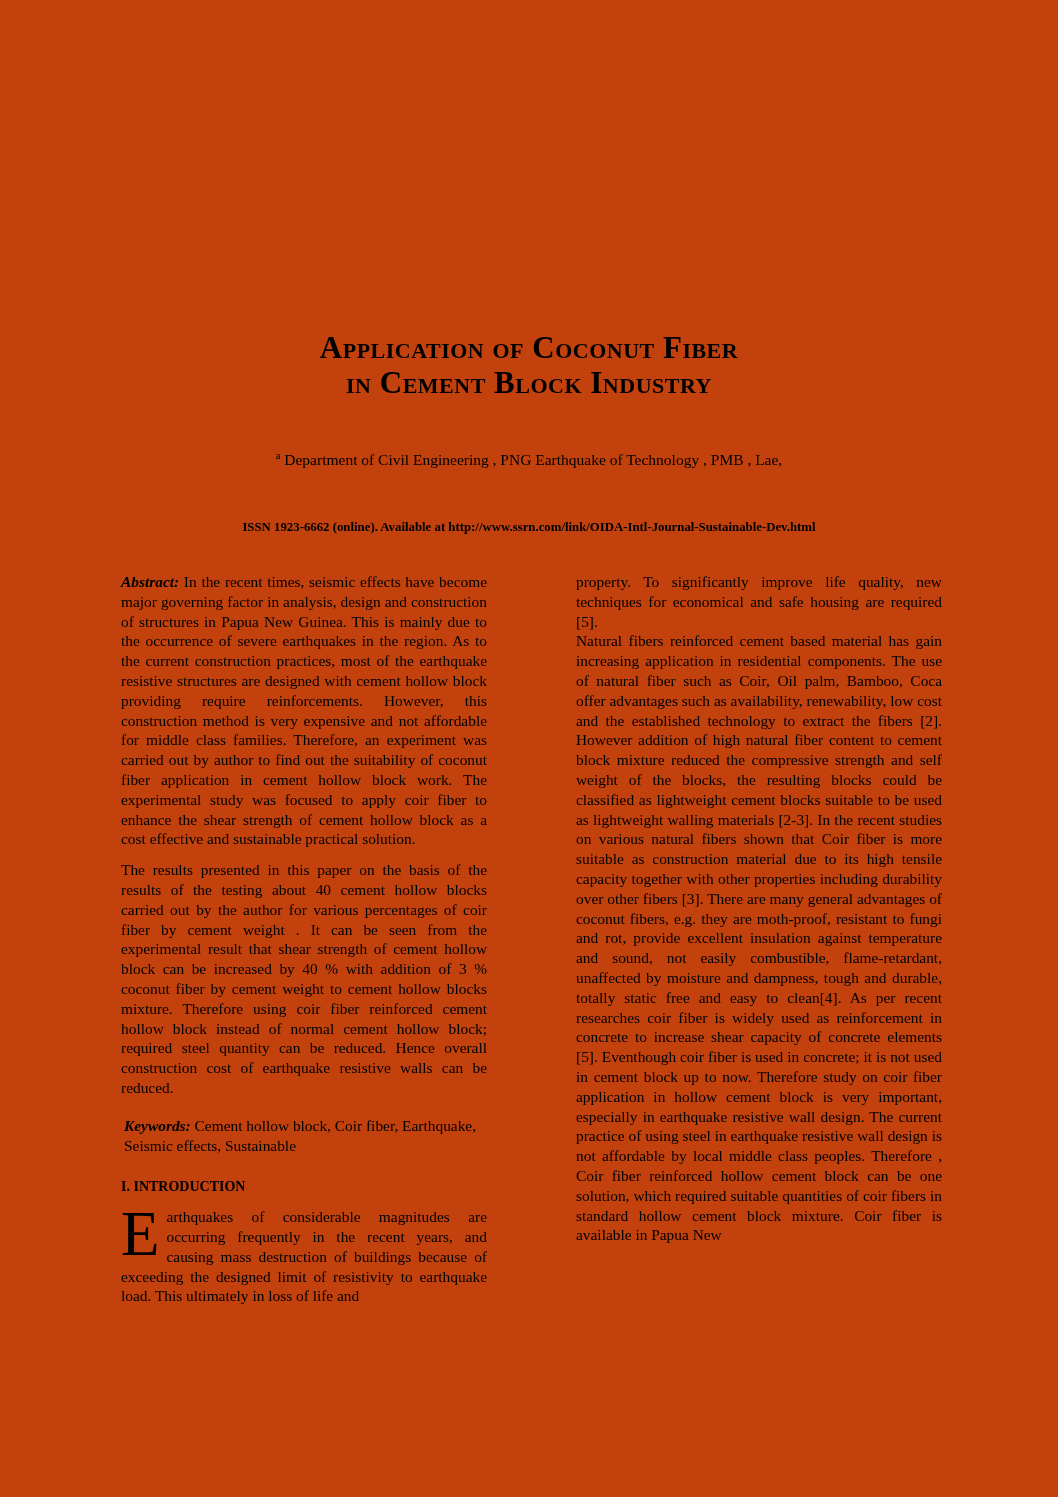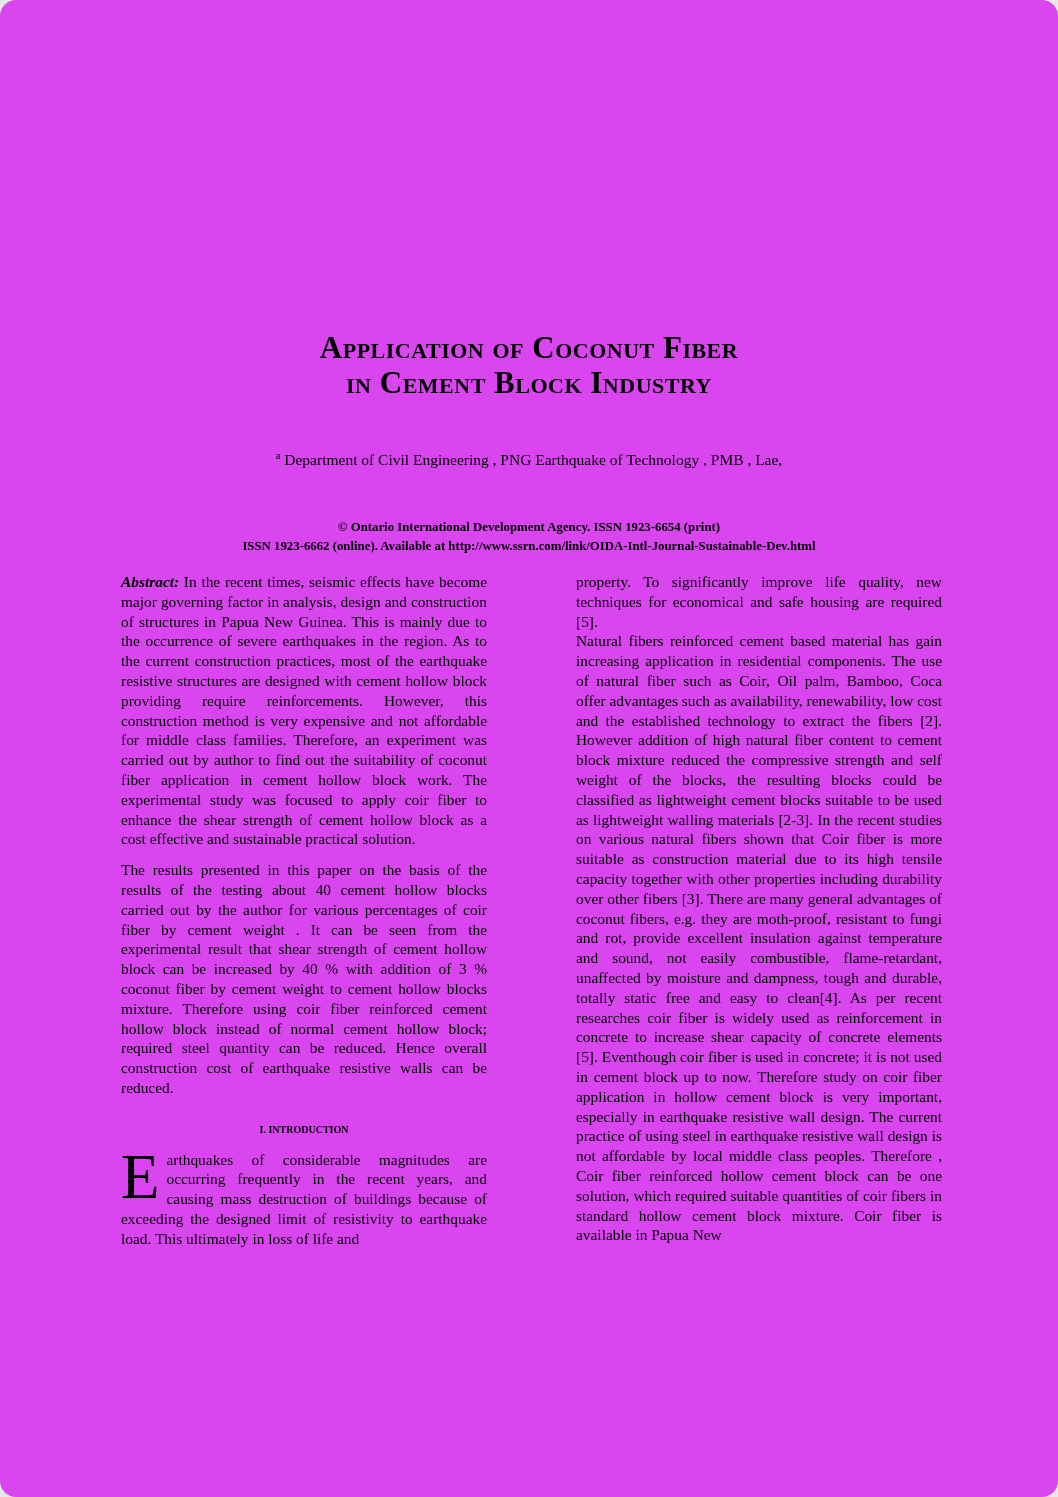--- a/index.html
+++ b/index.html
@@ -1,25 +1,24 @@
 <!DOCTYPE html>
 <html><head>
 <meta charset="utf-8">
 <style>
   html, body { margin: 0; padding: 0; background: #e8e8e8; }
   .page {
     position: relative;
     width: 1058px;
     height: 1497px;
     margin: 0 auto;
-    background: #d946ef;
+    background: #c2410c;
     font-family: "Liberation Serif", serif;
     color: #000000;
     overflow: hidden;
-    border-radius: 16px;
   }
 
   
   .title-block {
     position: absolute;
     top: 330px;
     left: 0;
     width: 1058px;
     text-align: center;
     font-weight: bold;
@@ -76,23 +75,22 @@
   }
   .para { margin: 0 0 11px 0; }
   .label-bi { font-weight: bold; font-style: italic; }
   .keywords-para {
     margin: 18px 0 0 0;
     text-align: left;
     padding-left: 3px;
   }
   .section-heading {
     margin: 22px 0 10px 0;
-    text-align: center;
     font-weight: bold;
-    font-size: 10px;
+    font-size: 14px;
   }
   .intro-para { margin: 0; }
   .drop-cap {
     float: left;
     font-size: 63px;
     line-height: 49px;
     padding: 3px 7px 0 0;
   }
   .plain-para { margin: 0; }
 </style>
@@ -105,31 +103,31 @@
     <div>Application of Coconut Fiber</div>
     <div>in Cement Block Industry</div>
   </div>
 
 
   <div class="affiliation-block">
     <div><sup>a</sup> <span>Department of Civil Engineering , PNG Earthquake of Technology , PMB , Lae,</span></div>
   </div>
 
   <div class="imprint-block">
-    <div>© Ontario International Development Agency. ISSN 1923-6654 (print)</div>
     <div>ISSN 1923-6662 (online). Available at http://www.ssrn.com/link/OIDA-Intl-Journal-Sustainable-Dev.html</div>
   </div>
 
   <div class="columns">
 
     <div class="col">
       <p class="para"><span class="label-bi">Abstract:</span> <span>In the recent times, seismic effects have become major governing factor in analysis, design and construction of structures in Papua New Guinea. This is mainly due to the occurrence of severe earthquakes in the region. As to the current construction practices, most of the earthquake resistive structures are designed with cement hollow block providing require reinforcements. However, this construction method is very expensive and not affordable for middle class families. Therefore, an experiment was carried out by author to find out the suitability of coconut fiber application in cement hollow block work. The experimental study was focused to apply coir fiber to enhance the shear strength of cement hollow block as a cost effective and sustainable practical solution.</span></p>
 
       <p class="para">The results presented in this paper on the basis of the results of the testing about 40 cement hollow blocks carried out by the author for various percentages of coir fiber by cement weight . It can be seen from the experimental result that shear strength of cement hollow block can be increased by 40 % with addition of 3 % coconut fiber by cement weight to cement hollow blocks mixture. Therefore using coir fiber reinforced cement hollow block instead of normal cement hollow block; required steel quantity can be reduced. Hence overall construction cost of earthquake resistive walls can be reduced.</p>
 
+      <p class="para keywords-para"><span class="label-bi">Keywords:</span> <span>Cement hollow block, Coir fiber, Earthquake, Seismic effects, Sustainable</span></p>
 
       <div class="section-heading">I. INTRODUCTION</div>
 
       <p class="intro-para"><span class="drop-cap">E</span><span>arthquakes of considerable magnitudes are occurring frequently in the recent years, and causing mass destruction of buildings because of exceeding the designed limit of resistivity to earthquake load. This ultimately in loss of life and</span></p>
     </div>
 
     <div class="col">
       <p class="plain-para">property. To significantly improve life quality, new techniques for economical and safe housing are required [5].</p>
       <p class="plain-para">Natural fibers reinforced cement based material has gain increasing application in residential components. The use of natural fiber such as Coir, Oil palm, Bamboo, Coca offer advantages such as availability, renewability, low cost and the established technology to extract the fibers [2].  However addition of high natural fiber content to cement block mixture reduced the compressive strength and self weight of the blocks, the resulting blocks could be classified as lightweight cement blocks suitable to be used as lightweight walling materials [2-3].  In the recent studies on various natural fibers shown that Coir fiber is more suitable as construction material due to its high tensile capacity together with other properties including durability over other fibers [3]. There are many general advantages of coconut fibers, e.g. they are moth-proof, resistant to fungi and rot, provide excellent insulation against temperature and sound, not easily combustible, flame-retardant, unaffected by moisture and dampness, tough and durable, totally static free and easy to clean[4]. As per recent researches coir fiber is widely used as reinforcement in concrete to increase shear capacity of concrete elements [5].  Eventhough coir fiber is used in concrete; it is not used in cement block up to now. Therefore study on coir fiber application in hollow cement block is very important, especially in earthquake resistive wall design. The current practice of using steel in earthquake resistive wall design is not affordable by local middle class peoples. Therefore , Coir fiber reinforced hollow cement block can be one solution, which required suitable quantities of coir fibers in standard hollow cement block mixture. Coir fiber is available in Papua New</p>
     </div>

